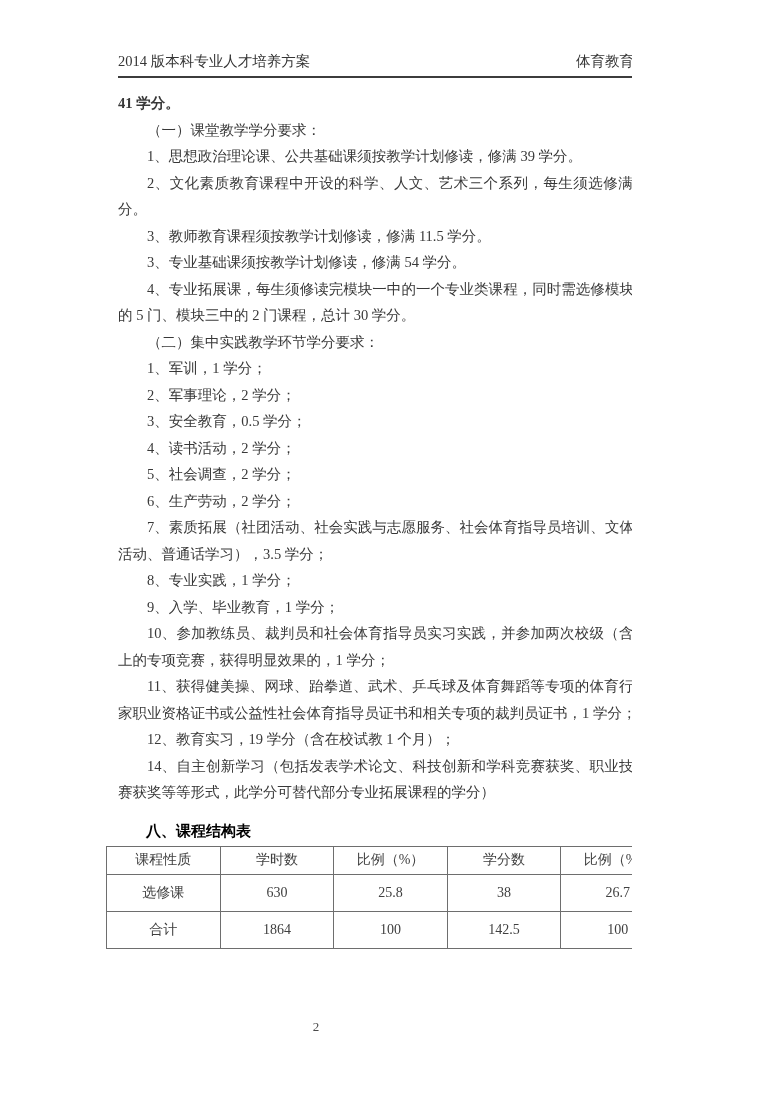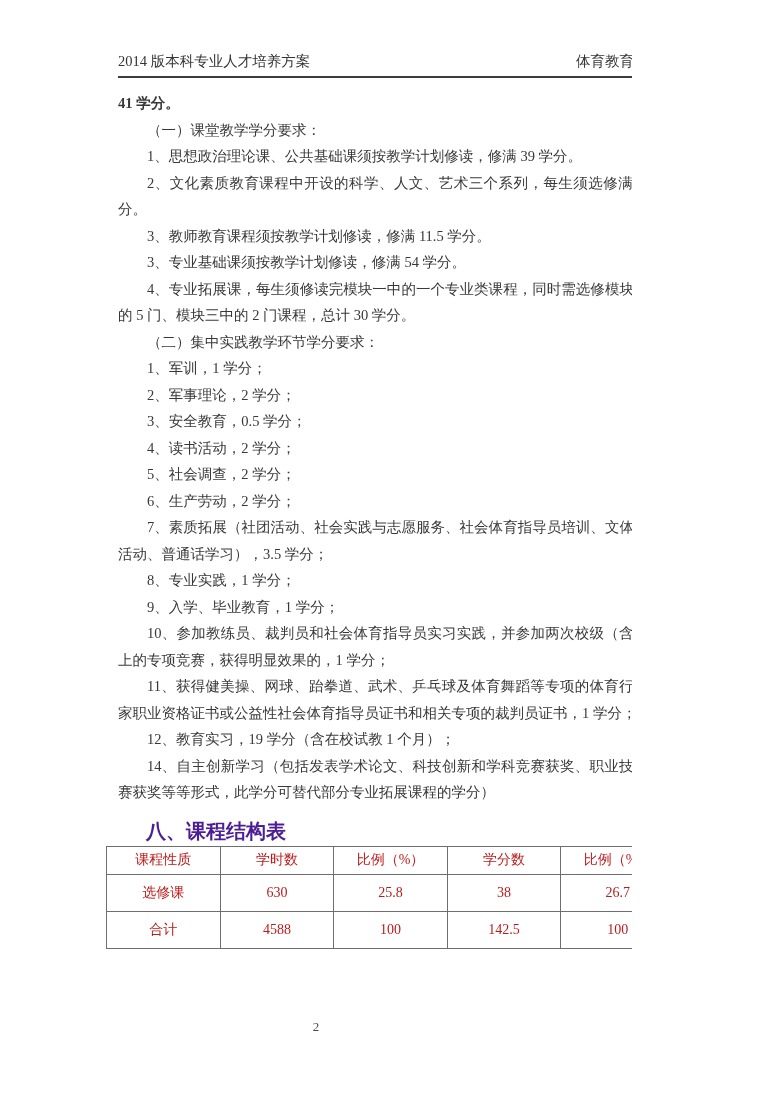--- a/index.html
+++ b/index.html
@@ -42,39 +42,39 @@
     text-align: justify;
     text-indent: 2em;
     color: #383838;
   }
   .para.no-indent {
     text-indent: 0;
     font-weight: bold;
   }
   .section-title {
     margin: 14px 0 0 28px;
-    font-size: 20px;
+    font-size: 15px;
     font-weight: bold;
-    color: #4c1d95;
+    color: #000000;
     line-height: 22px;
   }
   .section-subtitle {
     margin: 3px 0 0 12px;
     font-size: 14.5px;
     line-height: 20px;
     color: #383838;
   }
   table.struct {
     border-collapse: collapse;
     table-layout: fixed;
     width: 569px;
     margin-left: -12px;
     margin-top: 4px;
     font-size: 14px;
-    color: #b91c1c;
+    color: #404040;
   }
   table.struct th, table.struct td {
     border: 1px solid #6e6e6e;
     text-align: center;
     vertical-align: middle;
     font-weight: normal;
     padding: 0;
   }
   table.struct thead th { height: 27px; }
   table.struct tbody td { height: 36px; }
@@ -136,21 +136,21 @@
       <tbody>
         <tr>
           <td>选修课</td>
           <td>630</td>
           <td>25.8</td>
           <td>38</td>
           <td>26.7</td>
         </tr>
         <tr>
           <td>合计</td>
-          <td>4588</td>
+          <td>1864</td>
           <td>100</td>
           <td>142.5</td>
           <td>100</td>
         </tr>
       </tbody>
     </table>
   </div>
 
   <div class="page-footer">2</div>
 

